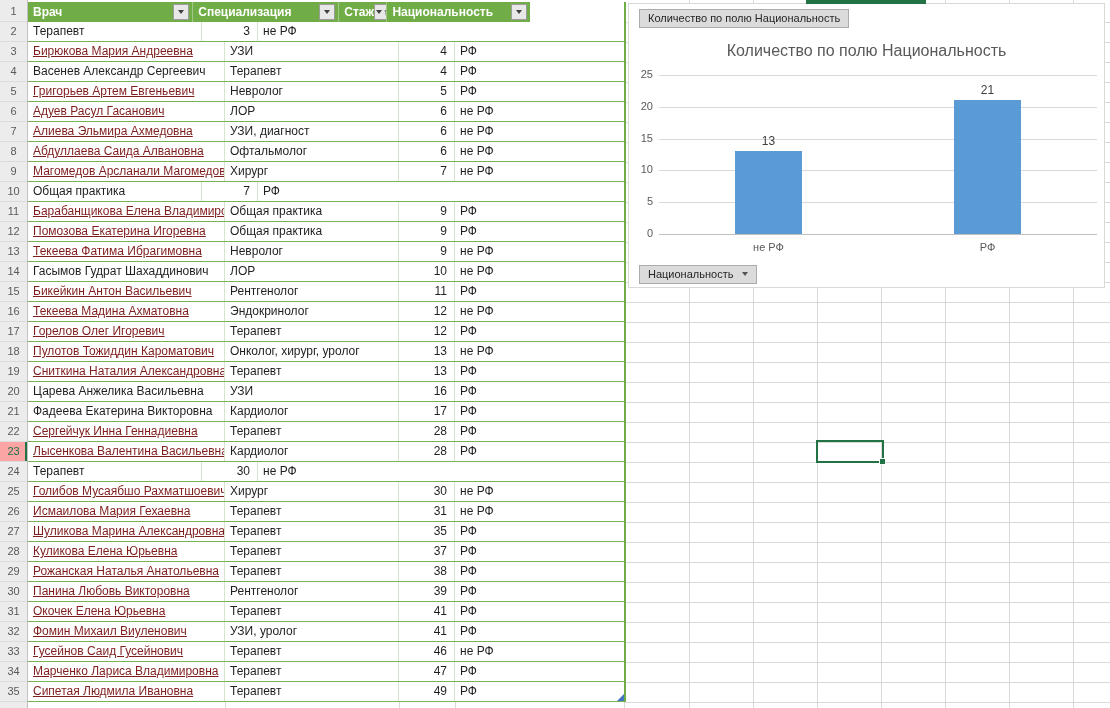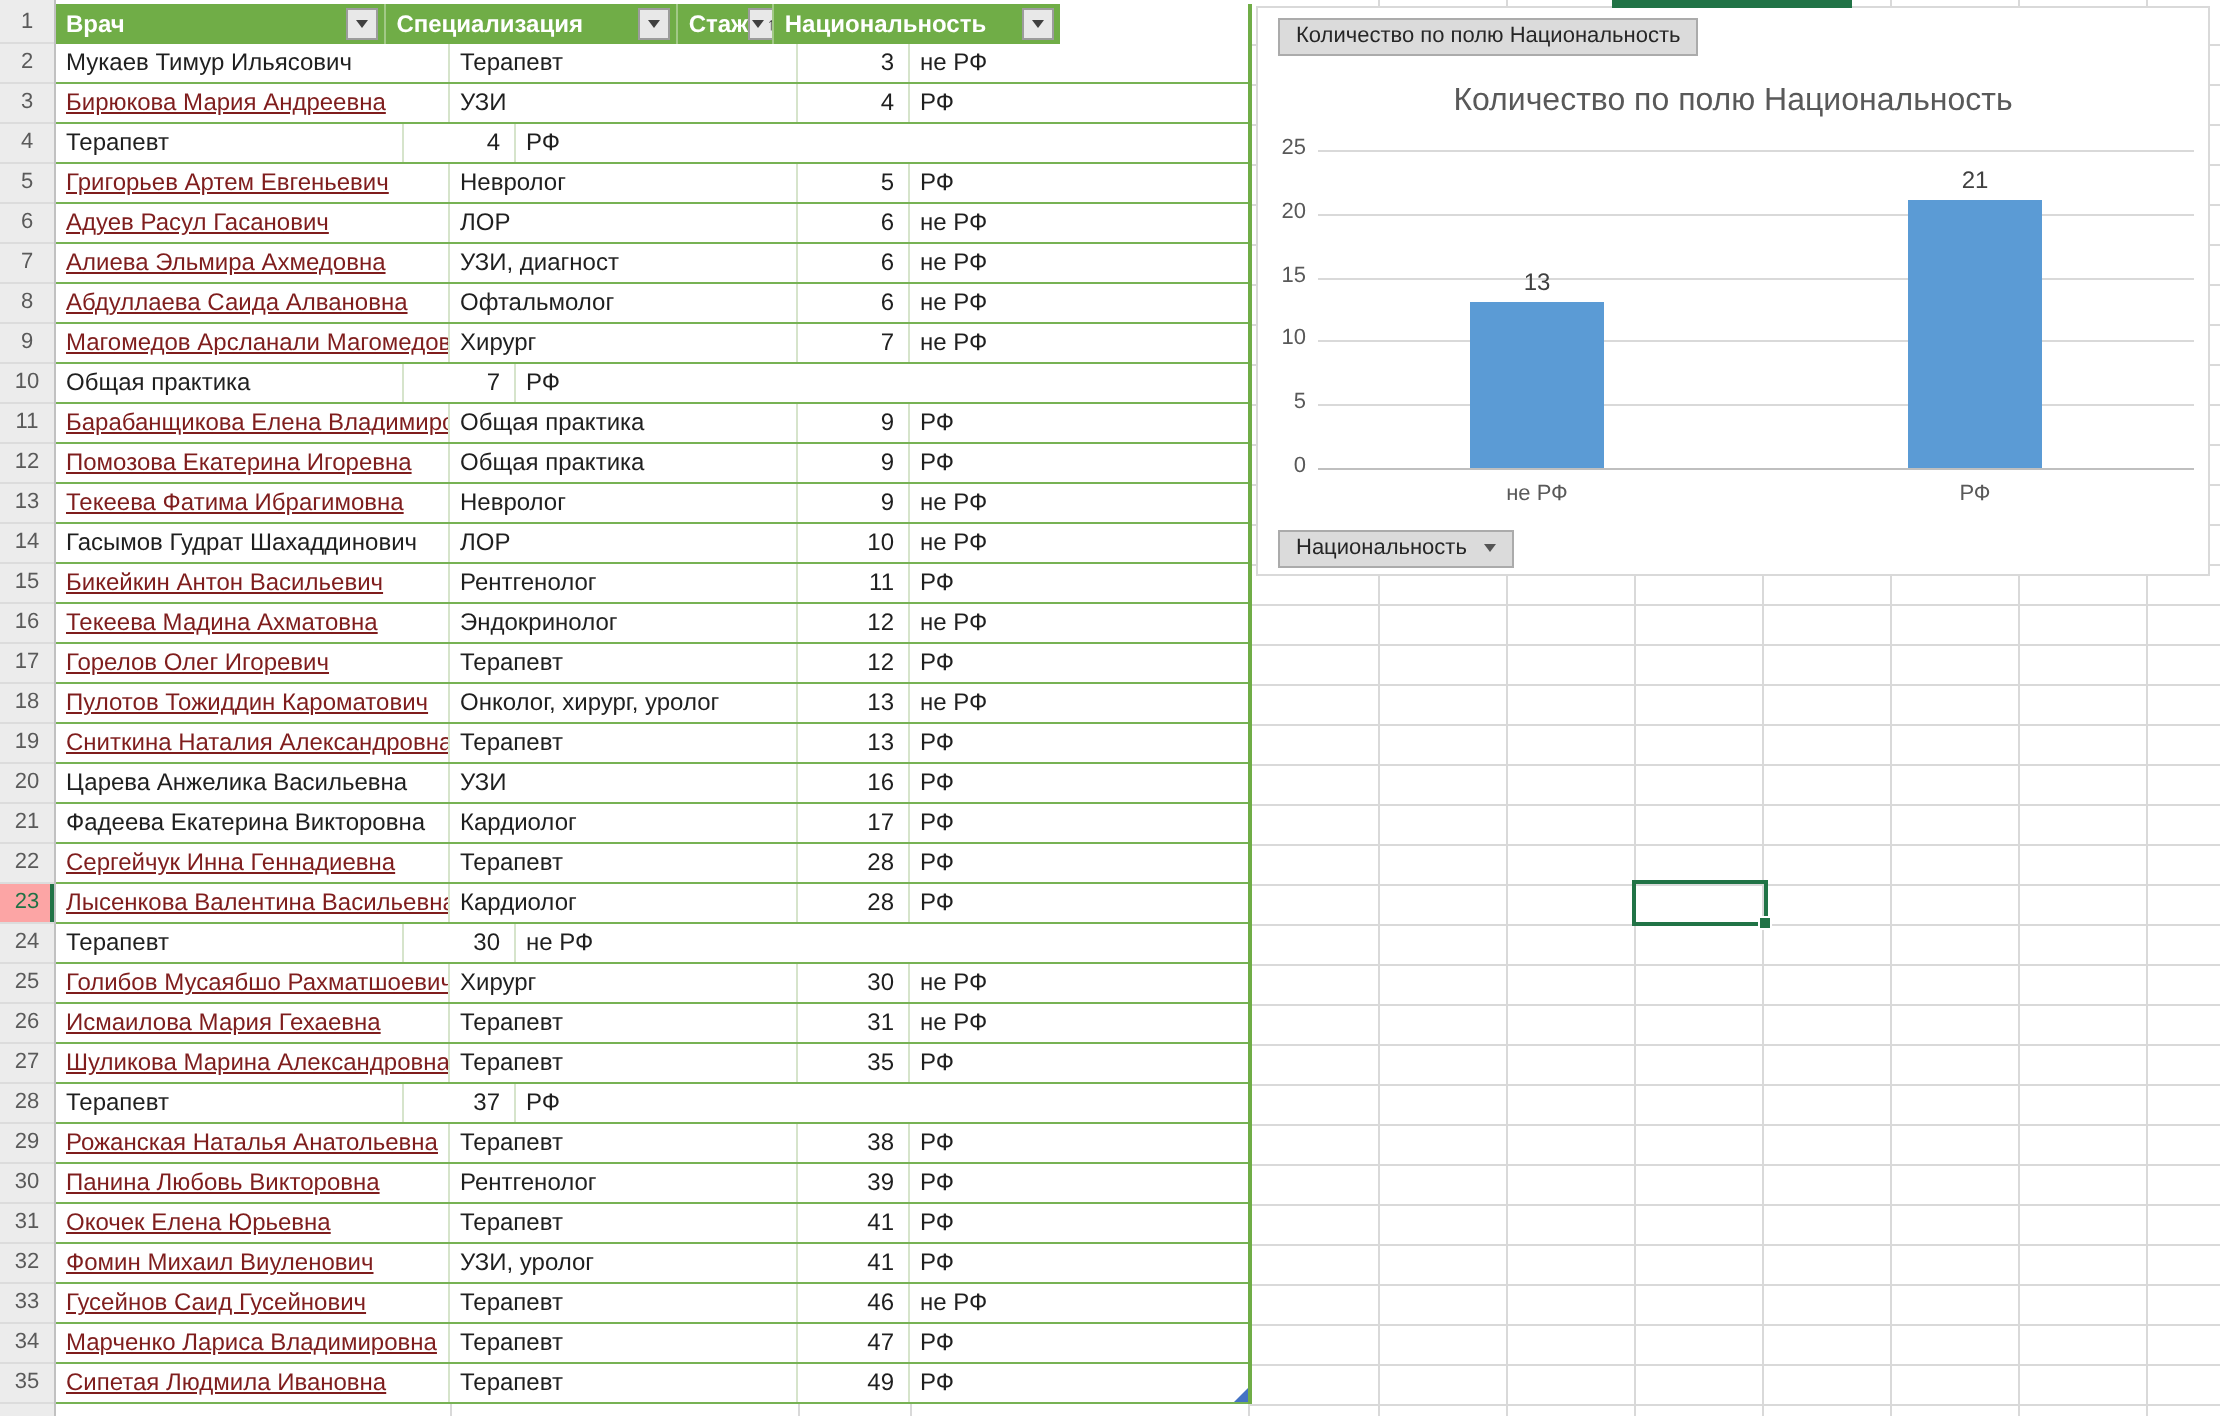--- a/index.html
+++ b/index.html
@@ -133,32 +133,32 @@
     <div class="th" style="width:170px; border-right:none">
       <span>Национальность</span>
       <span class="fbtn">
           <span class="tri"></span>
         </span>
     </div>
   </div>
 
   <div class="tbody" id="tbody">
       <div class="tr">
-        <div class="td name">Мукаев Тимур Ильясович</div>
         <div class="td spec">Терапевт</div>
         <div class="td exp">3</div>
         <div class="td nat">не РФ</div>
       </div>
       <div class="tr">
         <div class="td name link">Бирюкова Мария Андреевна</div>
         <div class="td spec">УЗИ</div>
         <div class="td exp">4</div>
         <div class="td nat">РФ</div>
       </div>
       <div class="tr">
+        <div class="td name">Васенев Александр Сергеевич</div>
         <div class="td spec">Терапевт</div>
         <div class="td exp">4</div>
         <div class="td nat">РФ</div>
       </div>
       <div class="tr">
         <div class="td name link">Григорьев Артем Евгеньевич</div>
         <div class="td spec">Невролог</div>
         <div class="td exp">5</div>
         <div class="td nat">РФ</div>
       </div>
@@ -286,20 +286,21 @@
         <div class="td exp">31</div>
         <div class="td nat">не РФ</div>
       </div>
       <div class="tr">
         <div class="td name link">Шуликова Марина Александровна</div>
         <div class="td spec">Терапевт</div>
         <div class="td exp">35</div>
         <div class="td nat">РФ</div>
       </div>
       <div class="tr">
+        <div class="td name link">Куликова Елена Юрьевна</div>
         <div class="td spec">Терапевт</div>
         <div class="td exp">37</div>
         <div class="td nat">РФ</div>
       </div>
       <div class="tr">
         <div class="td name link">Рожанская Наталья Анатольевна</div>
         <div class="td spec">Терапевт</div>
         <div class="td exp">38</div>
         <div class="td nat">РФ</div>
       </div>

